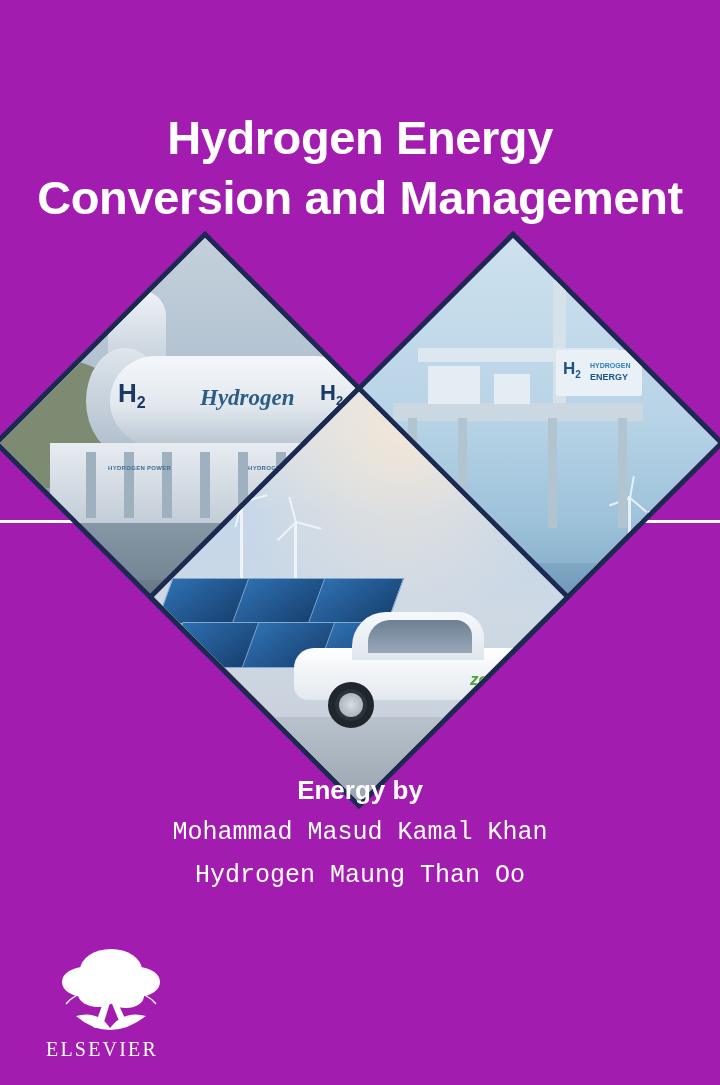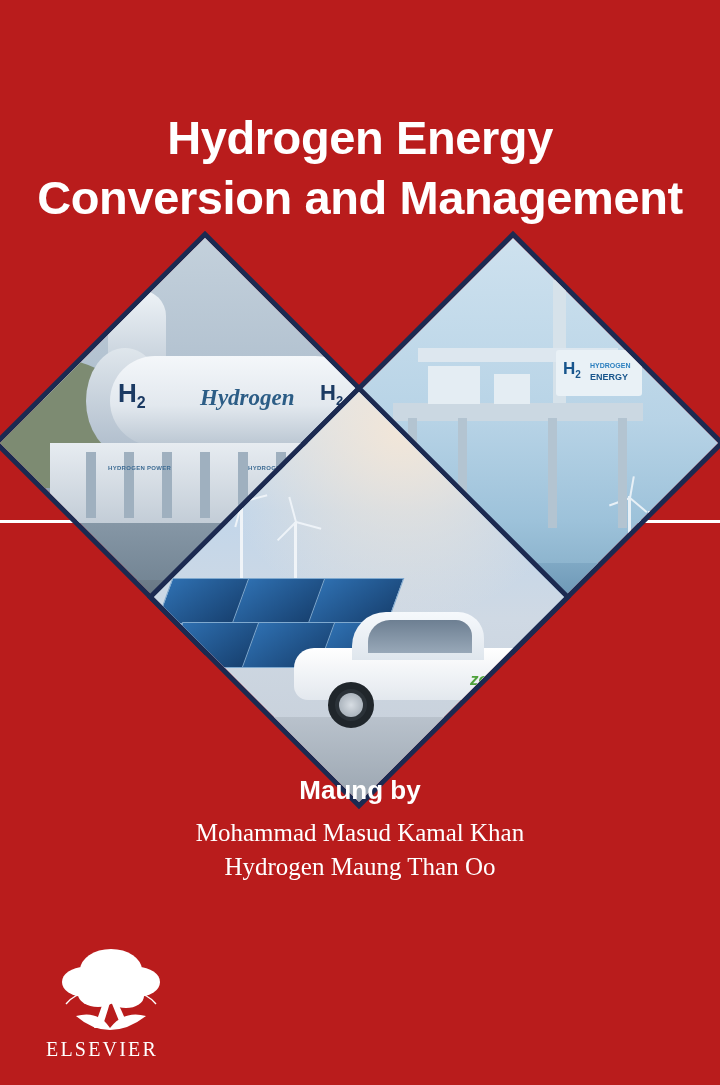--- a/index.html
+++ b/index.html
@@ -7,21 +7,21 @@
     padding: 0;
     background: #ffffff;
   }
   body {
     font-family: "Liberation Sans", sans-serif;
   }
   .cover {
     position: relative;
     width: 720px;
     height: 1085px;
-    background: #b91c1c;
+    background: #a21caf;
     overflow: hidden;
   }
   
   .title-block {
     position: absolute;
     top: 108px;
     left: 0;
     width: 720px;
     text-align: center;
     z-index: 6;
@@ -258,21 +258,22 @@
   
   .editors {
     position:absolute; left:0; top:775px; width:720px;
     text-align:center; z-index:6;
   }
   .edited-by {
     color:#ffffff; font-weight:bold; font-size:26px; margin-bottom:10px;
   }
   .editor-name {
     color:#ffffff; font-size:25px; line-height:1.34;
-    font-family:Liberation Serif, serif;
+    font-family:Liberation Mono, monospace;
+    margin-top:9px;
   }
   
   .publisher {
     position:absolute; left:46px; bottom:24px; width:130px; z-index:6;
   }
   .publisher .tree { display:block; }
   .publisher .pname {
     color:#ffffff; font-size:20px; letter-spacing:2.2px;
     text-align:left; margin-top:2px;
     font-family:"Liberation Serif", serif;
@@ -386,21 +387,21 @@
               </div>
             <div class="zero">zero</div>
           </div>
         </div>
       </div>
     </div>
 
   </div>
 
   <div class="editors">
-    <div class="edited-by">Maung by</div>
+    <div class="edited-by">Energy by</div>
     <div class="editor-name">Mohammad Masud Kamal Khan</div>
     <div class="editor-name">Hydrogen Maung Than Oo</div>
   </div>
 
   <div class="publisher">
     <svg class="tree" width="130" height="92" viewBox="0 0 130 92">
       <g fill="#ffffff">
         <ellipse cx="65" cy="26" rx="31" ry="21"></ellipse>
         <ellipse cx="38" cy="38" rx="22" ry="15"></ellipse>
         <ellipse cx="92" cy="38" rx="22" ry="15"></ellipse>

